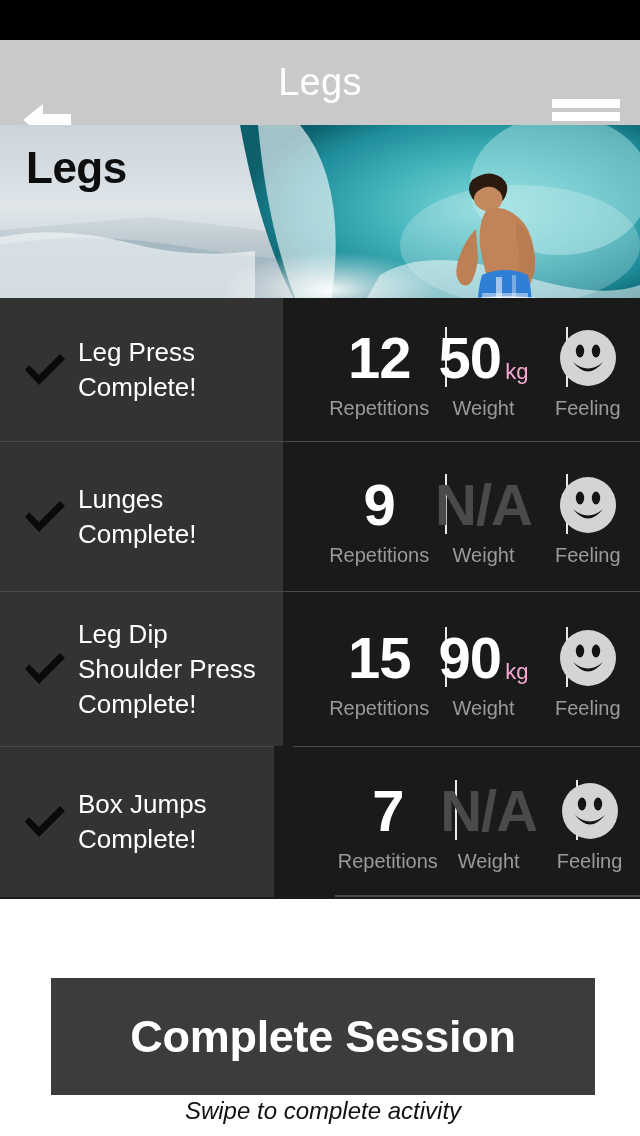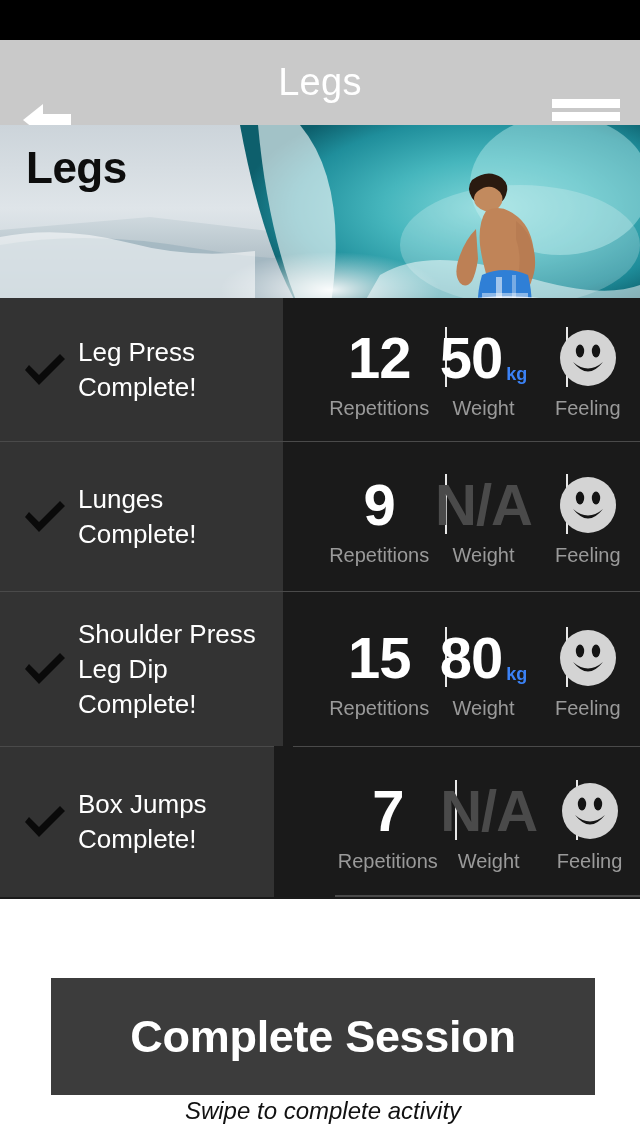--- a/index.html
+++ b/index.html
@@ -68,21 +68,21 @@
   .right {
     width:357px; background:#1a1a1a; position:relative;
     display:flex; flex-direction:column; justify-content:center;padding-left:44px;
   }
   .metrics { display:flex; align-items:flex-start; height:78px; position:relative; }
   .metric { flex:1; display:flex; align-items:center; justify-content:center; position:relative; height:100%; }
   .metric .val {
     color:#ffffff; font-size:58px; font-weight:bold; line-height:62px; letter-spacing:-1px;
   }
   .metric .val.na { color:#4a4a4a; }
-  .metric .unit { color:#3b82f6; font-size:18px; font-weight:bold; align-self:flex-end; margin-left:4px; margin-bottom:12px; }
+  .metric .unit { color:#f9a8d4; font-size:22px; font-weight:normal; align-self:flex-end; margin-left:4px; margin-bottom:12px; }
   .vdiv { position:absolute; top:8px; width:2px; height:60px; background:#e8e8e8; }
   .vdiv.d1 { left:118px; }
   .vdiv.d2 { left:239px; }
   .smiley { width:58px; height:58px; }
   .labels { display:flex; margin-top:0; }
   .labels span { flex:1; text-align:center; color:#9a9a9a; font-size:20px; }
 
   .partial-div { position:absolute; left:42px; bottom:0; width:315px; height:2px; background:#4a4a4a; }
 
   
@@ -258,34 +258,34 @@
         </div>
       </div>
       <div class="row" style="height: 155px;">
         <div class="left">
           <div class="check">
             <svg width="44" height="36" viewBox="0 0 44 36">
               <path d="M2 18 L6 13 L16 23 L37 2 L42 7 L16 33 Z" fill="#0a0a0a"></path>
             </svg>
           </div>
           <div class="ex-names">
+            <div>Leg Dip</div>
             <div>Shoulder Press</div>
-            <div>Leg Dip</div>
             <div class="done">Complete!</div>
           </div>
         </div>
         <div class="right">
           <div class="metrics">
             <div class="vdiv d1"></div>
             <div class="vdiv d2"></div>
             <div class="metric">
               <span class="val">15</span>
             </div>
             <div class="metric">
-              <span class="val">80</span>
+              <span class="val">90</span>
               <span class="unit">kg</span>
             </div>
             <div class="metric">
               <span class="smiley"><svg width="58" height="58" viewBox="0 0 58 58">
                   <circle cx="29" cy="29" r="28" fill="#d4d4d4"></circle>
                   <ellipse cx="21" cy="22" rx="4.2" ry="6.5" fill="#141414"></ellipse>
                   <ellipse cx="37" cy="22" rx="4.2" ry="6.5" fill="#141414"></ellipse>
                   <path d="M14 33 q15 19 30 0 q-15 13 -30 0 Z" fill="#141414"></path>
                 </svg></span>
             </div>

